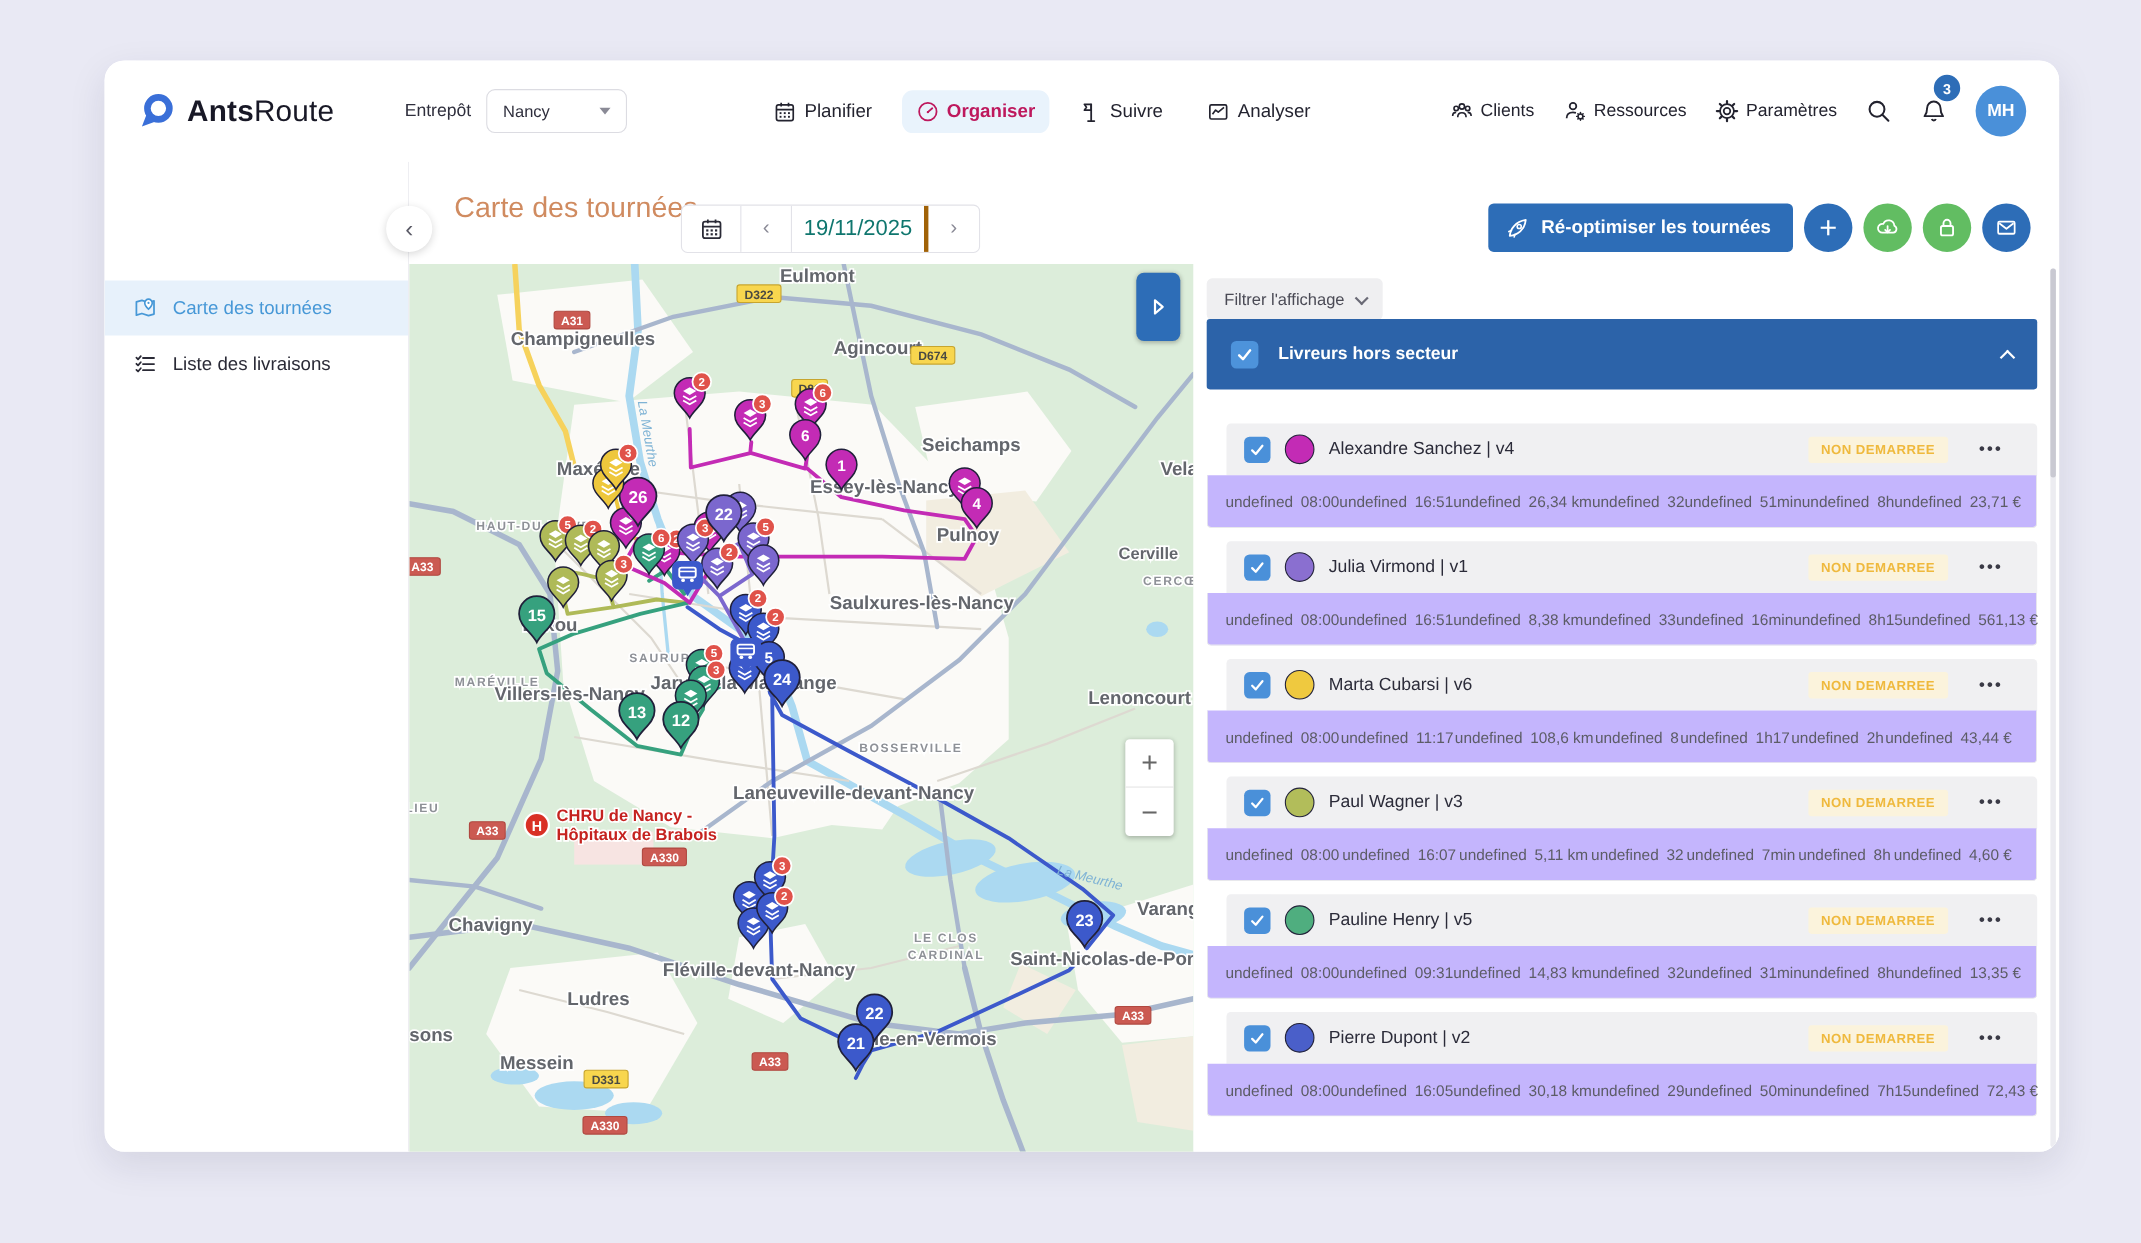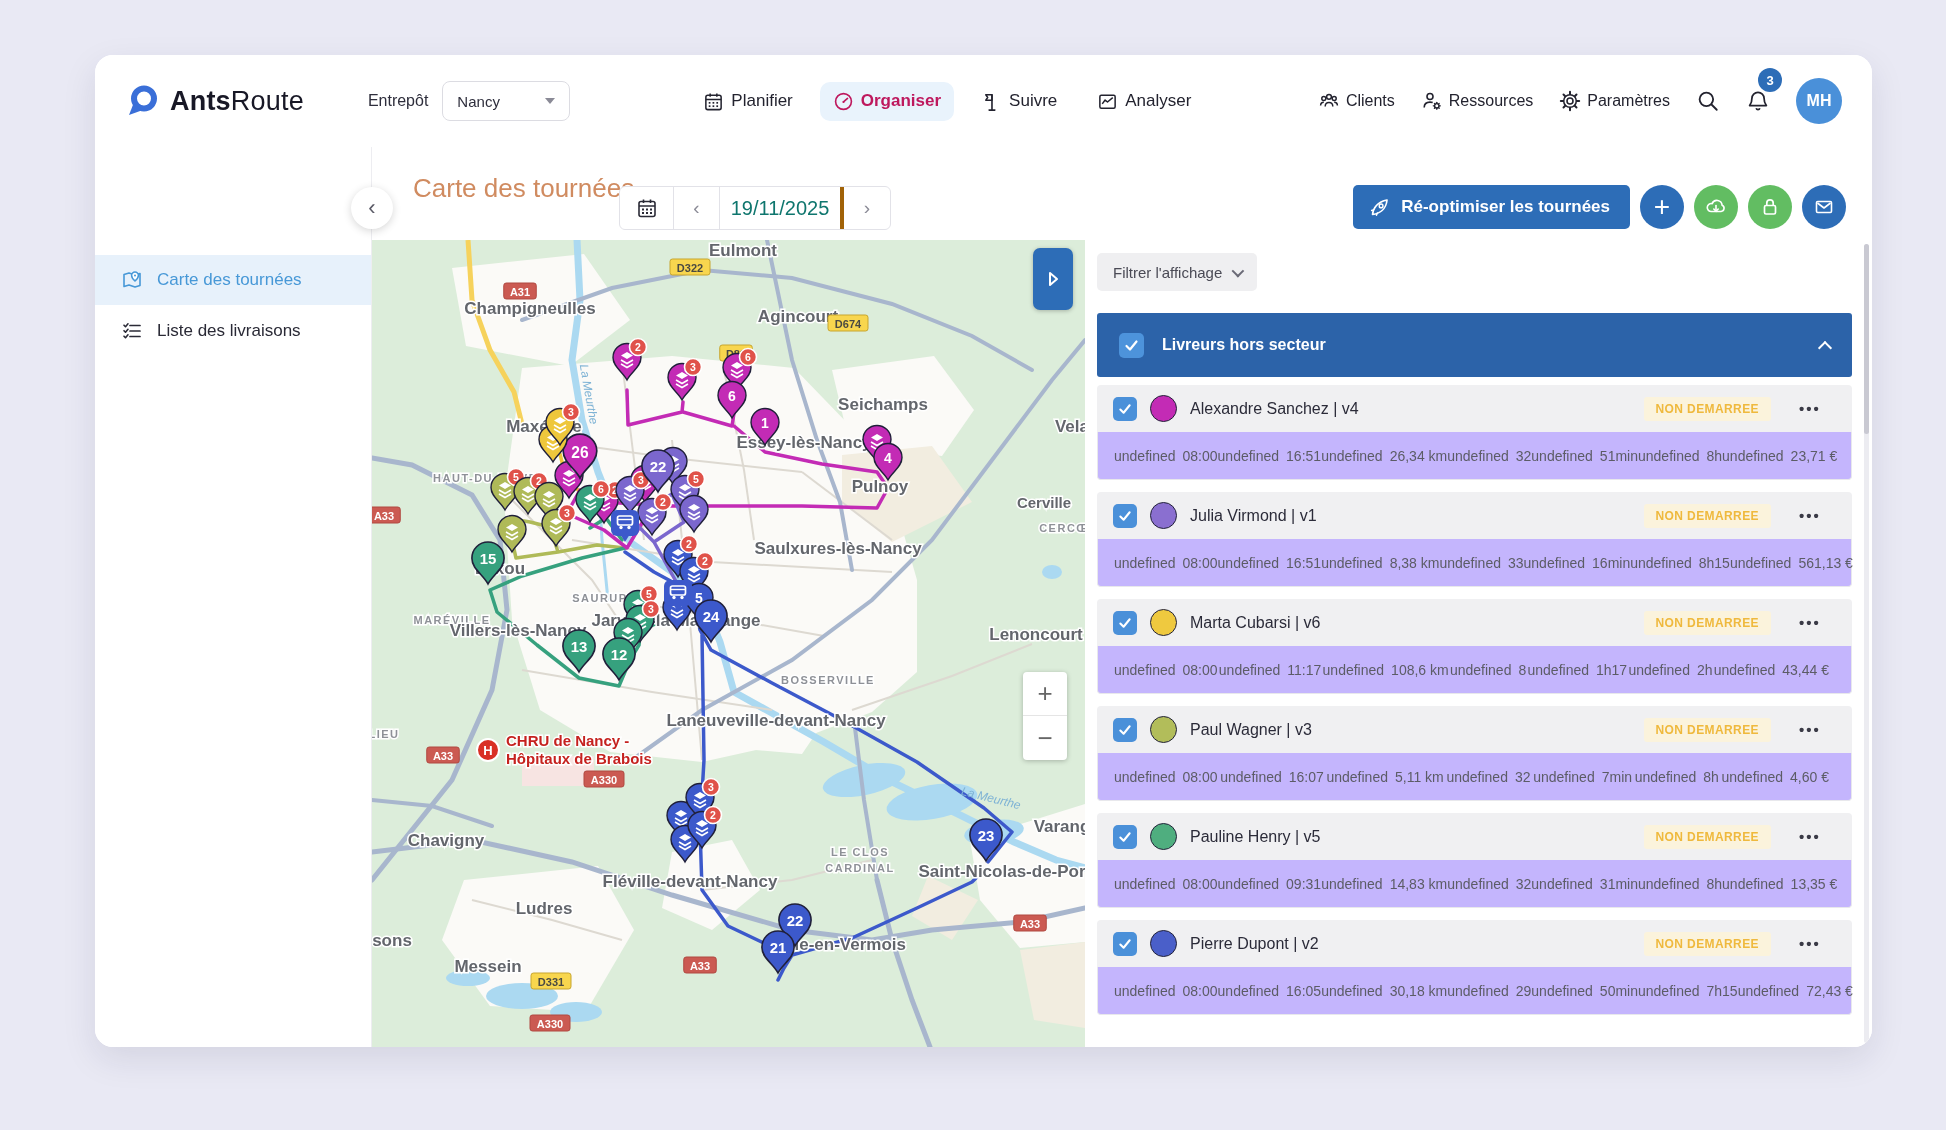--- a/index.html
+++ b/index.html
@@ -86,33 +86,33 @@
   .zoomctl div { height:44px; display:flex; align-items:center; justify-content:center; font-size:26px; color:#666;
                  cursor:pointer; }
   .zoomctl div:first-child { border-bottom:1px solid #E5E5E5; }
 
   
   .panel { position:absolute; left:990px; top:185px; right:0; bottom:0; background:#fff; overflow:hidden; }
   .filter-btn { position:absolute; left:12px; top:13px; height:38px; background:#EFEFF1; border-radius:5px;
                 display:flex; align-items:center; gap:10px; padding:0 16px; font-size:15px; color:#4A4A55; cursor:pointer; }
   .chev { width:9px; height:9px; border-right:2px solid #6A6A76; border-bottom:2px solid #6A6A76; }
   .chev.down { transform:rotate(45deg) translateY(-2px); }
-  .group-head { position:absolute; left:12px; top:73px; width:755px; height:64px; background:#2C63A9; border-radius:3px;
+  .group-head { position:absolute; left:12px; top:50px; width:755px; height:64px; background:#2C63A9; border-radius:3px;
                 display:flex; align-items:center; padding:16px 22px; cursor:pointer; }
   .group-head .gh-label { color:#fff; font-weight:700; font-size:16px; margin-left:18px; }
   .chev-up { width:10px; height:10px; border-left:2.5px solid #fff; border-top:2.5px solid #fff;
              transform:rotate(45deg); margin-left:auto; margin-top:5px; }
   .cbx { width:25px; height:25px; border-radius:5px; background:#4D93DB; display:flex; align-items:center;
          justify-content:center; cursor:pointer; flex:0 0 auto; }
   .cbx.inrow { background:#4A90D9; width:24px; height:24px; }
   .cbx svg { display:block; }
   .cards { position:absolute; left:12px; top:145px; width:755px; }
   .driver-card { margin-bottom:12px; border-radius:4px; }
   .dc-head { height:47px; background:#F0F0F2; border-radius:4px 4px 0 0; display:flex; align-items:center;
-             padding:0 16px; gap:13px; }
+             padding:0 16px; gap:13px;margin-left:18px; }
   .avatar-dot { width:27px; height:27px; border-radius:50%; border:1.5px solid #23233A; flex:0 0 auto; }
   .dname { font-size:16px; color:#2B2B39; font-weight:500; }
   .status-badge { margin-left:auto; background:#FBF3DC; color:#EFB93D; font-size:12px; font-weight:700;
                   letter-spacing:.4px; padding:5px 12px; border-radius:3px; white-space:nowrap; }
   .dots { width:52px; text-align:center; color:#3A3A46; font-size:15px; letter-spacing:2px; font-weight:700;
           cursor:pointer; }
   .dc-stats { height:48px; border:1px solid #E8E8EC; border-top:none; border-radius:0 0 4px 4px; background:#c4b5fd;
               display:flex; align-items:center; justify-content:space-between; padding:0 22px 0 16px; }
   .stat { display:flex; align-items:center; gap:7px; font-size:14px; color:#5C5C66; white-space:nowrap; }
   .panel-scroll { position:absolute; right:3px; top:4px; bottom:4px; width:5px; background:#ECECF1; border-radius:3px; }

